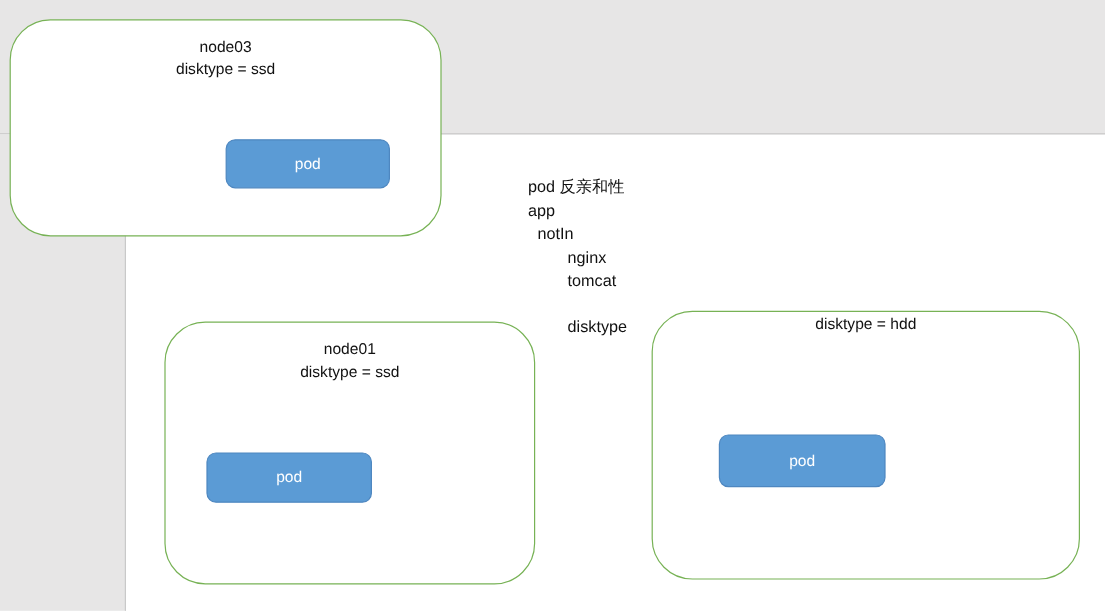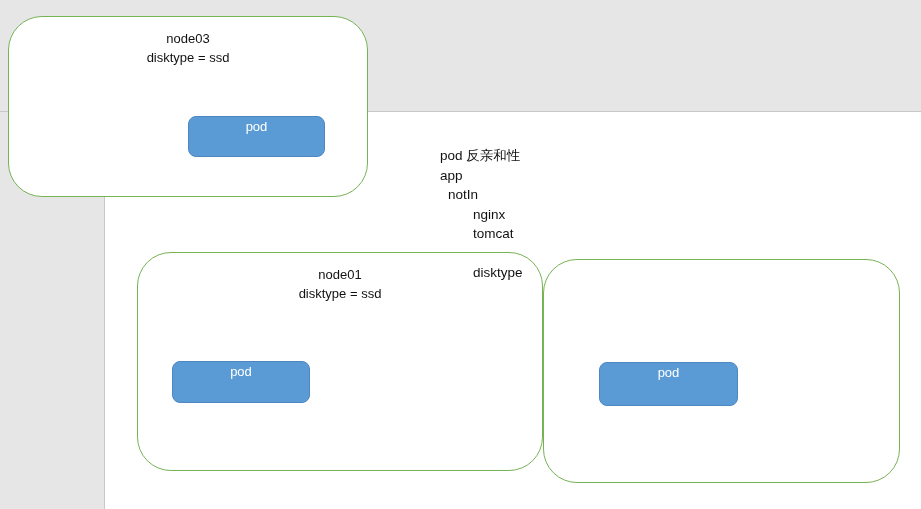--- a/index.html
+++ b/index.html
@@ -32,41 +32,42 @@
   }
 
   
   .node {
     position: absolute;
     background: #ffffff;
     border: 1.4px solid #77b255;
     border-radius: 34px;
   }
   .node-node03 { left: 8px;   top: 16px;  width: 360px; height: 181px; }
-  .node-node01 { left: 137px; top: 252px; width: 406px; height: 219px; }
+  .node-node01 { left: 137px; top: 268px; width: 309px; height: 219px; }
   .node-node02 { left: 543px; top: 259px; width: 357px; height: 224px; }
 
   .node-title, .node-subtitle {
     text-align: center;
     font-size: 13px;
     line-height: 19px;
     color: #111;
   }
   .node-title { margin-top: 12px; }
 
   
   .pod {
     position: absolute;
     background: #5b9bd5;
     border: 1.5px solid #4e87c0;
     border-radius: 8px;
     color: #ffffff;
     font-size: 13px;
     display: flex;
     flex-direction: column;
+    justify-content: center;
     align-items: center;
   }
   .pod-line { line-height: 20px; text-align: center; width: 100%; }
   .node-node03 .pod { left: 179px; top: 99px;  width: 137px; height: 41px; }
   .node-node01 .pod { left: 34px;  top: 108px; width: 138px; height: 42px; }
   .node-node02 .pod { left: 55px;  top: 102px; width: 139px; height: 44px; }
 
   
   .annotation {
     position: absolute; left: 440px; top: 114px;
@@ -95,20 +96,21 @@
 
 <div class="node node-node01">
   <div class="node-title">node01</div>
   <div class="node-subtitle">disktype = ssd</div>
   <div class="pod">
     <div class="pod-line">pod</div>
   </div>
 </div>
 
 <div class="node node-node02">
+  <div class="node-subtitle">disktype = hdd</div>
   <div class="pod">
     <div class="pod-line">pod</div>
   </div>
 </div>
 
 <div class="annotation">
   <div class="ann-line">pod 反亲和性</div>
   <div class="ann-line">app</div>
   <div class="ann-line ind-1">notIn</div>
   <div class="ann-line ind-2">nginx</div>

